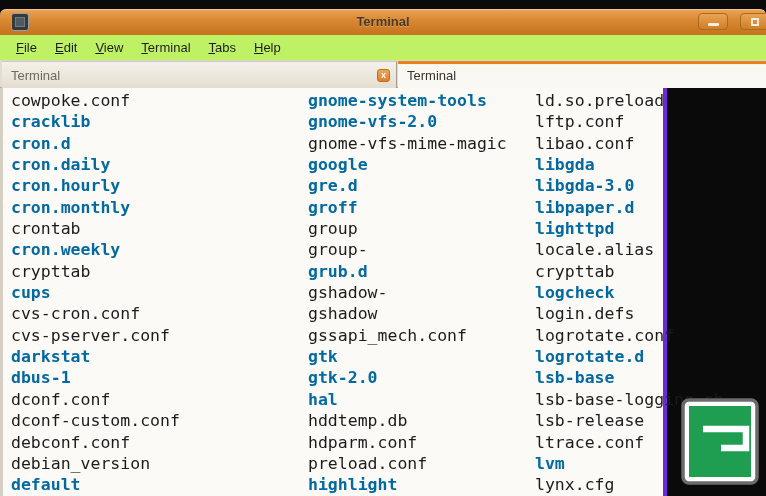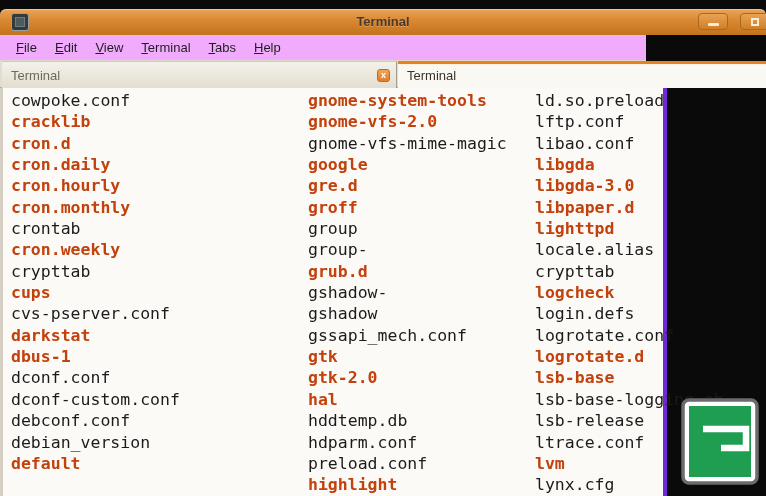--- a/index.html
+++ b/index.html
@@ -29,22 +29,22 @@
     position:absolute;top:4px;width:30px;height:17px;border-radius:4px;
     background:linear-gradient(#e9a355,#d07e26);
     border:1px solid #a86a1c;box-sizing:border-box;
   }
   .tb-btn.min{left:698px;}
   .tb-btn.max{left:740px;}
   .glyph-min{position:absolute;left:9px;top:9px;width:11px;height:3px;background:#f7ecd9;border-radius:1px;}
   .glyph-max{position:absolute;left:10px;top:4px;width:8px;height:8px;border:2px solid #f7ecd9;box-sizing:border-box;}
   
   .menubar{
-    position:absolute;top:35px;left:0;width:646px;height:26px;
-    background:#f0abfc;border-bottom:1px solid #ddd8cc;box-sizing:border-box;
+    position:absolute;top:35px;left:0;width:766px;height:26px;
+    background:#bef264;border-bottom:1px solid #ddd8cc;box-sizing:border-box;
     display:flex;align-items:center;padding-left:7px;
   }
   .menu-item{font-size:13px;color:#1e1e1e;padding:3px 9px;cursor:default;}
   .menu-item u{text-decoration:underline;}
   
   .tabbar{
     position:absolute;top:61px;left:0;width:766px;height:27px;
     background:#e2ddd2;border-bottom:1px solid #b5afa2;box-sizing:border-box;
   }
   .tab{position:absolute;top:0;height:27px;box-sizing:border-box;font-size:13px;}
@@ -80,21 +80,21 @@
   .tcol{position:absolute;top:2px;}
   .tcol.c0{left:8px;}
   .tcol.c1{left:305px;}
   .tcol.c2{left:532px;}
   .entry{
     display:block;white-space:pre;
     font-family:"DejaVu Sans Mono",monospace;
     font-size:16.5px;line-height:21.35px;
     color:#1b1b1b;
   }
-  .entry.dir{color:#c2410c;font-weight:bold;}
+  .entry.dir{color:#0369a1;font-weight:bold;}
   
   .watermark{position:absolute;left:681px;top:398px;width:78px;height:87px;}
 </style>
 </head>
 <body>
 
 <div class="titlebar">
   <div class="win-icon">
     <div class="win-icon-inner"></div>
   </div>
@@ -131,20 +131,21 @@
       <span class="entry file">cowpoke.conf</span>
       <span class="entry dir">cracklib</span>
       <span class="entry dir">cron.d</span>
       <span class="entry dir">cron.daily</span>
       <span class="entry dir">cron.hourly</span>
       <span class="entry dir">cron.monthly</span>
       <span class="entry file">crontab</span>
       <span class="entry dir">cron.weekly</span>
       <span class="entry file">crypttab</span>
       <span class="entry dir">cups</span>
+      <span class="entry file">cvs-cron.conf</span>
       <span class="entry file">cvs-pserver.conf</span>
       <span class="entry dir">darkstat</span>
       <span class="entry dir">dbus-1</span>
       <span class="entry file">dconf.conf</span>
       <span class="entry file">dconf-custom.conf</span>
       <span class="entry file">debconf.conf</span>
       <span class="entry file">debian_version</span>
       <span class="entry dir">default</span>
     </div>
     <div class="tcol c1">

